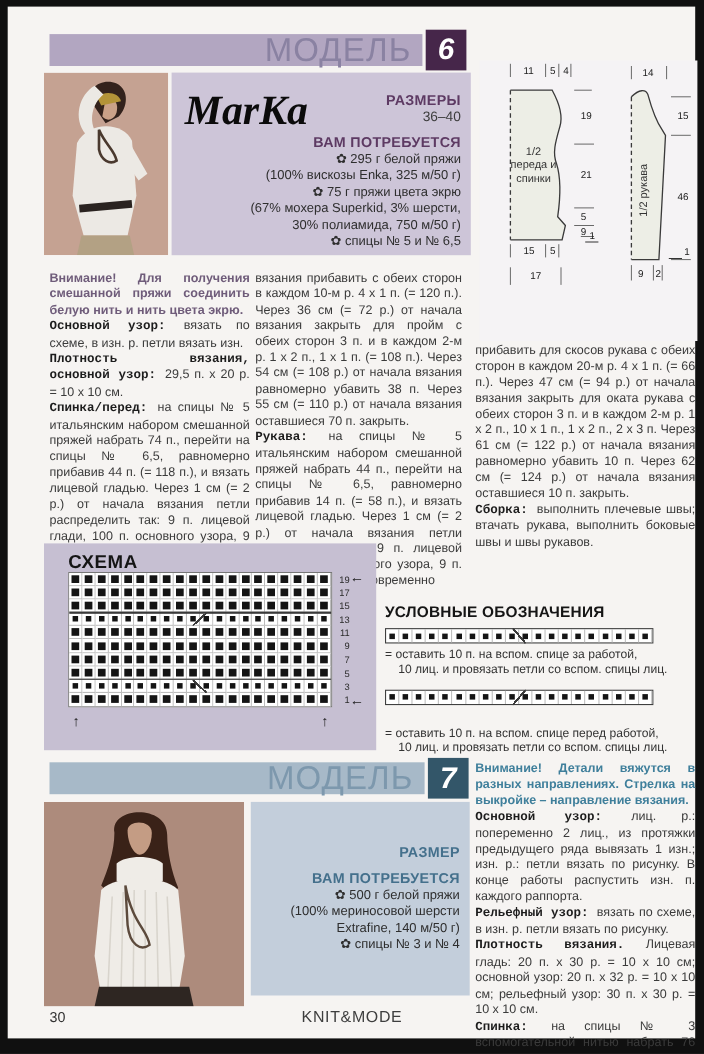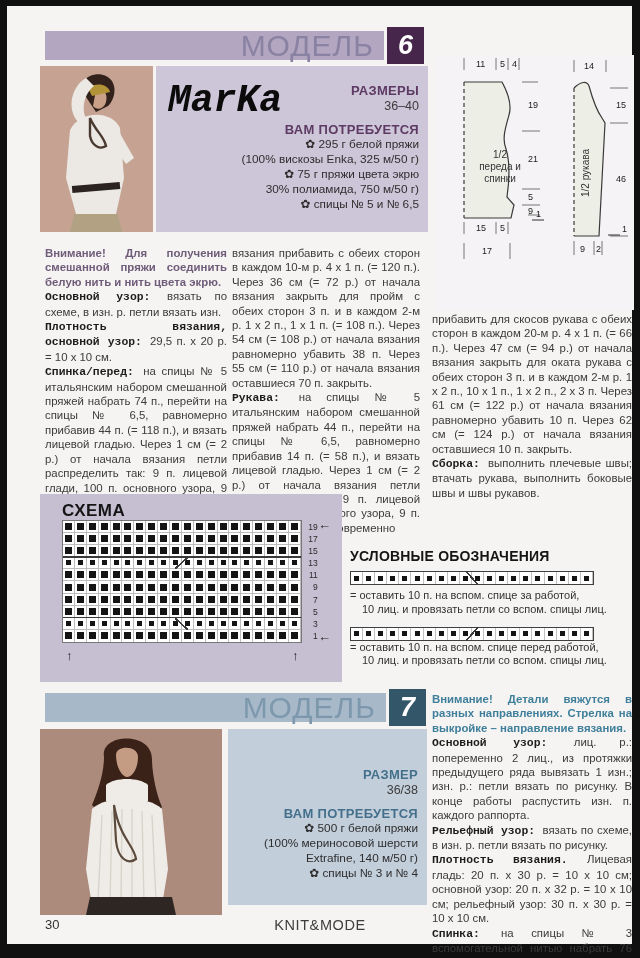--- a/index.html
+++ b/index.html
@@ -20,21 +20,21 @@
 
   
   .info{position:absolute;right:9px;text-align:right;}
   .info .heading{font-weight:bold;font-size:13px;letter-spacing:.3px;}
   .info .value{font-size:12.5px;color:#3c3c3c;margin-top:1px;}
   .info .item{font-size:11.8px;color:#2e2e2e;line-height:15px;}
   .info .gap{margin-top:9px;}
   .m6 .info .heading{color:var(--m6-head);}
   .m7 .info .heading{color:var(--m7-head);}
 
-  .watermark{font-family:Liberation Mono, monospace;font-style:italic;font-weight:bold;font-size:38px;color:#0b0b0b;line-height:1;}
+  .watermark{font-family:Liberation Serif, serif;font-style:italic;font-weight:bold;font-size:38px;color:#0b0b0b;line-height:1;}
 
   
   .col{position:absolute;}
   .para{margin:0;text-align:justify;font-size:11.4px;line-height:14.4px;color:var(--ink);}
   .para .lead{color:#1c1c1c;font-family:Liberation Mono, monospace;}
   .m6 .attention{font-weight:bold;color:var(--m6-attn);}
   .m7 .attention{font-weight:bold;color:var(--m7-attn);}
 
   
   .diagram{background:#f5f3f5;}
@@ -102,20 +102,21 @@
 
     <div class="abs" style="left:156px;top:66px;width:272px;height:166px;background:var(--m6-panel);">
       <div class="abs watermark" style="left:12px;top:16px;">MarKa</div>
       <div class="info" style="top:17px;width:255px;" id="m6-info">
           <div class="info-line heading">РАЗМЕРЫ</div>
           <div class="info-line value">36–40</div>
           <div class="info-line heading gap">ВАМ ПОТРЕБУЕТСЯ</div>
           <div class="info-line item">✿ 295 г белой пряжи</div>
           <div class="info-line item">(100% вискозы Enka, 325 м/50 г)</div>
           <div class="info-line item">✿ 75 г пряжи цвета экрю</div>
+          <div class="info-line item">(67% мохера Superkid, 3% шерсти,</div>
           <div class="info-line item">30% полиамида, 750 м/50 г)</div>
           <div class="info-line item">✿ спицы № 5 и № 6,5</div>
         </div>
     </div>
 
     <div class="abs diagram" style="left:436px;top:55px;width:198px;height:255px;">
       <svg width="198" height="255" viewBox="0 0 198 255">
 
         <path d="M28 27 L66 27 C72 38 76 50 73 60 C69 74 66 84 70 94 C75 110 73 128 71 142 L78 150 L75 163 L28 163 Z" fill="#edeee6"></path>
         <path d="M28 27 L66 27 C72 38 76 50 73 60 C69 74 66 84 70 94 C75 110 73 128 71 142 L78 150 L75 163 L28 163" fill="none" stroke="#3a3a3a" stroke-width="1.2"></path>
@@ -146,21 +147,21 @@
         <line x1="138" y1="5" x2="138" y2="17" stroke="#555" stroke-width=".8"></line>
         <line x1="170" y1="5" x2="170" y2="17" stroke="#555" stroke-width=".8"></line>
         <line x1="174" y1="33" x2="192" y2="33" stroke="#555" stroke-width=".8"></line>
         <line x1="174" y1="68" x2="192" y2="68" stroke="#555" stroke-width=".8"></line>
         <line x1="174" y1="181" x2="192" y2="181" stroke="#555" stroke-width=".8"></line>
         <line x1="172" y1="180" x2="184" y2="180" stroke="#333" stroke-width="1"></line>
         <line x1="138" y1="186" x2="138" y2="200" stroke="#555" stroke-width=".8"></line>
         <line x1="158" y1="186" x2="158" y2="200" stroke="#555" stroke-width=".8"></line>
         <line x1="166" y1="186" x2="166" y2="200" stroke="#555" stroke-width=".8"></line>
       </svg>
-      <div class="dlabel" style="left:41px;top:78px;width:46px;margin-top:16px;">1/2 переда и спинки</div>
+      <div class="dlabel" style="left:26px;top:78px;width:46px;">1/2 переда и спинки</div>
       <div class="dlabel rot" style="left:120px;top:112px;width:60px;">1/2 рукава</div>
       <span class="dnum" style="left:40px;top:5px;">11</span>
       <span class="dnum" style="left:64px;top:5px;">5</span>
       <span class="dnum" style="left:76px;top:5px;">4</span>
       <span class="dnum" style="left:92px;top:46px;">19</span>
       <span class="dnum" style="left:92px;top:100px;">21</span>
       <span class="dnum" style="left:92px;top:138px;">5</span>
       <span class="dnum" style="left:92px;top:152px;">9</span>
       <span class="dnum" style="left:100px;top:155px;">1</span>
       <span class="dnum" style="left:40px;top:169px;">15</span>
@@ -959,21 +960,21 @@
           <span class="l-sq"></span>
         </span>
         <span class="l-cell">
           <span class="l-sq"></span>
         </span>
         <span class="l-cell">
           <span class="l-sq"></span>
         </span>
         <span class="l-diag back"></span>
       </div>
-    <div id="legend-text2" style="margin-top:0;">
+    <div id="legend-text2" style="margin-top:20px;">
         <div class="legend-line">= оставить 10 п. на вспом. спице перед работой,</div>
         <div class="legend-line cont">10 лиц. и провязать петли со вспом. спицы лиц.</div>
       </div>
   </div>
 
   <div class="m7">
     <div class="abs hbar" style="left:45px;top:693px;width:341px;height:29px;background:var(--m7-bar);">
       <span class="htitle" style="color:var(--m7-title);">МОДЕЛЬ</span>
     </div>
     <div class="abs numbox" style="left:389px;top:689px;width:37px;height:37px;background:var(--m7-box);">7</div>
@@ -995,21 +996,20 @@
             <line x1="112" y1="86" x2="116" y2="172"></line>
         </g>
         <path d="M74 76 C80 110 94 116 96 130 C88 136 78 130 76 112 Z" fill="none" stroke="#5c4a3c" stroke-width="2.2"></path>
         <path d="M50 168 L132 168 L136 186 L46 186 Z" fill="#2e2622"></path>
       </svg>
     </div>
 
     <div class="abs" style="left:228px;top:729px;width:199px;height:176px;background:var(--m7-panel);text-decoration:underline;">
       <div class="info" style="top:38px;width:184px;" id="m7-info">
           <div class="info-line heading">РАЗМЕР</div>
-          <div class="info-line value">36/38</div>
           <div class="info-line heading gap">ВАМ ПОТРЕБУЕТСЯ</div>
           <div class="info-line item">✿ 500 г белой пряжи</div>
           <div class="info-line item">(100% мериносовой шерсти</div>
           <div class="info-line item">Extrafine, 140 м/50 г)</div>
           <div class="info-line item">✿ спицы № 3 и № 4</div>
         </div>
     </div>
 
     <div class="col" id="m7-col" style="left:432px;top:692px;width:200px;">
         <p class="para attention">Внимание! Детали вяжутся в разных направлениях. Стрелка на выкройке – направление вязания.</p>

